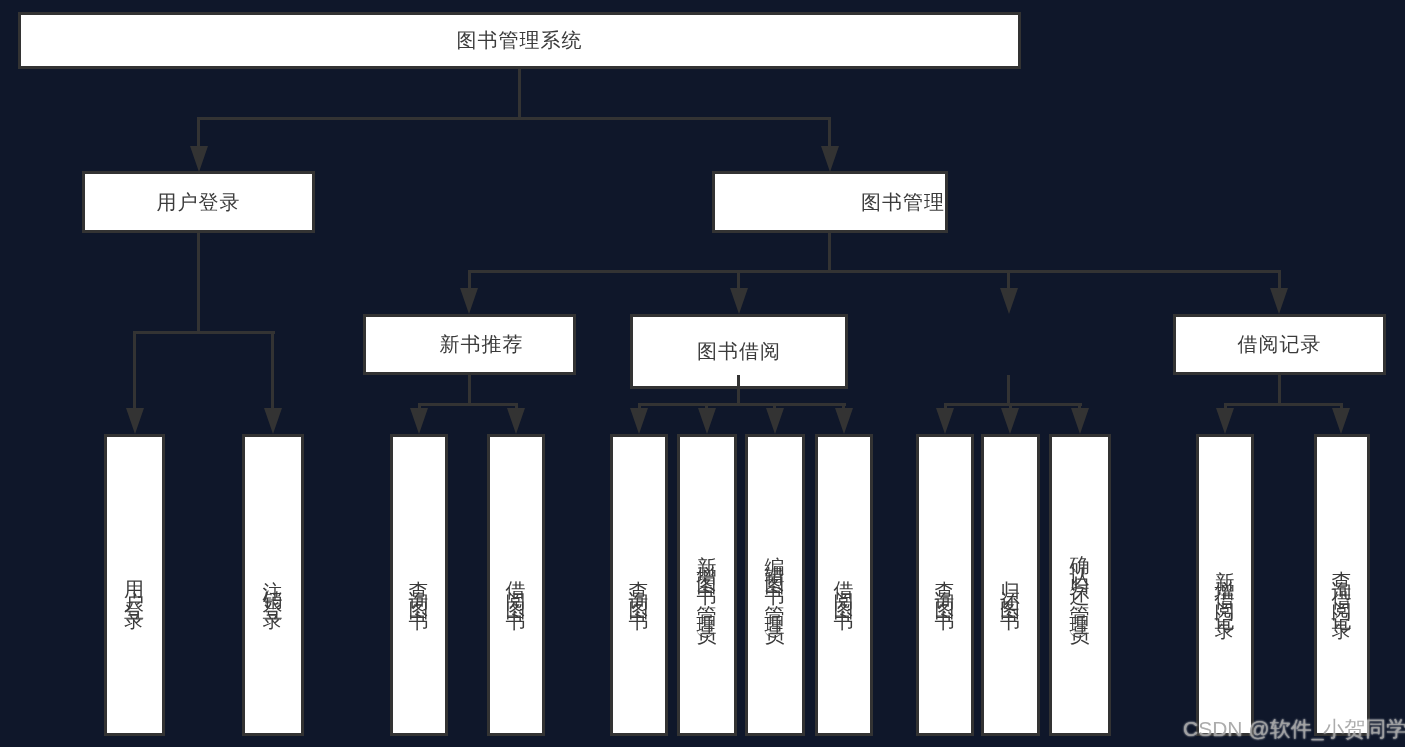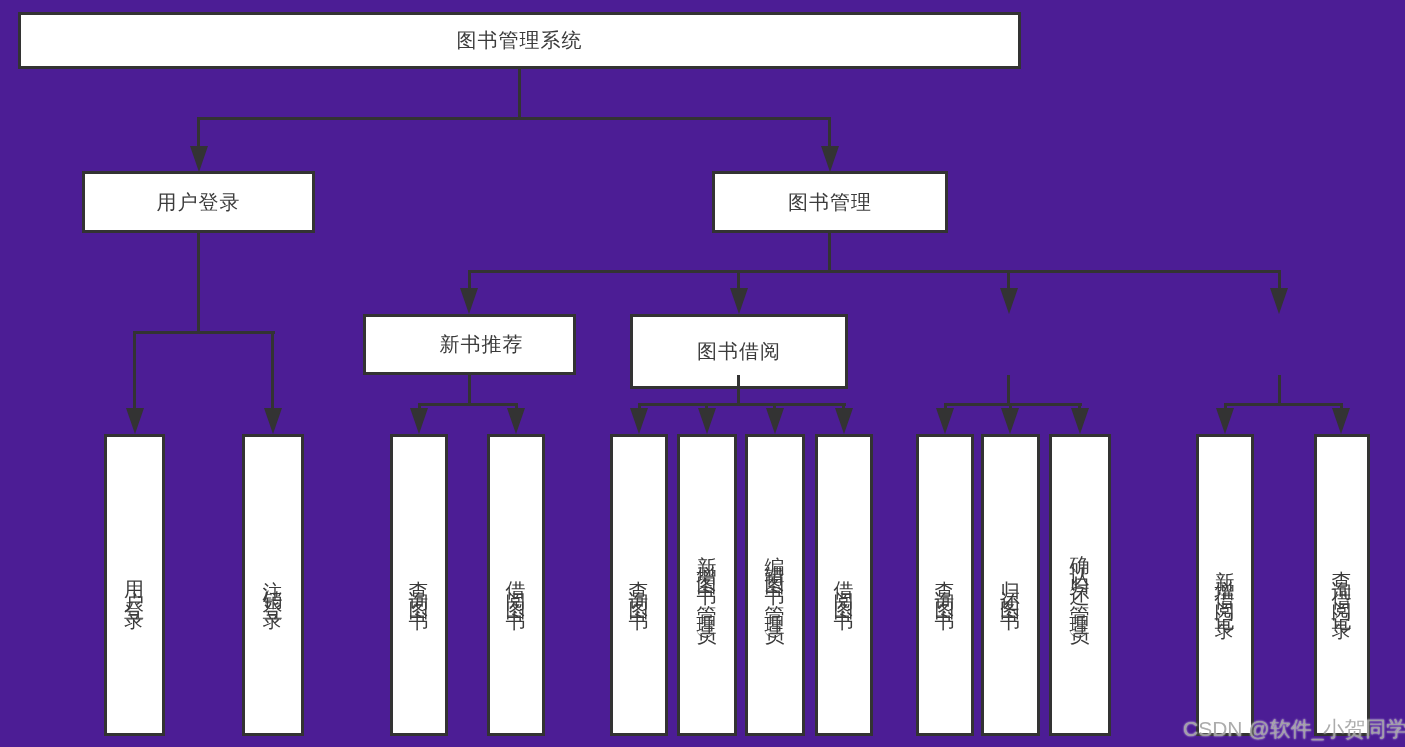--- a/index.html
+++ b/index.html
@@ -1,20 +1,20 @@
 <!DOCTYPE html>
 <html><head>
 <meta charset="utf-8">
 <style>
   html, body { margin: 0; padding: 0; background: #ffffff; }
   .canvas {
     position: relative;
     width: 1405px;
     height: 747px;
-    background: #4c1d95;
+    background: #0f172a;
     font-family: "Liberation Sans", "DejaVu Sans", sans-serif;
     overflow: hidden;
   }
   .box {
     position: absolute;
     box-sizing: border-box;
     border: 3px solid #333333;
     background: #ffffff;
     display: flex;
     align-items: center;
@@ -63,21 +63,21 @@
   <div class="vline" style="left:518px; top:69px; height:51px;"></div>
   <div class="hline" style="left:197px; top:117px; width:634px;"></div>
   <div class="vline" style="left:197px; top:117px; height:32px;"></div>
   <div class="arrow" style="left:190px; top:146px;"></div>
   <div class="vline" style="left:828px; top:117px; height:32px;"></div>
   <div class="arrow" style="left:821px; top:146px;"></div>
 
   <div class="box" style="left:82px; top:171px; width:233px; height:62px;">
     <span>用户登录</span>
   </div>
-  <div class="box" style="left:712px; top:171px; width:236px; height:62px;">
+  <div class="box" style="left:712px; top:171px; width:236px; height:62px;justify-content:flex-end;">
     <span>图书管理</span>
   </div>
 
   <div class="vline" style="left:197px; top:233px; height:101px;"></div>
   <div class="hline" style="left:133px; top:331px; width:142px;"></div>
   <div class="vline" style="left:133px; top:331px; height:78px;"></div>
   <div class="arrow" style="left:126px; top:408px;"></div>
   <div class="vline" style="left:271px; top:331px; height:78px;"></div>
   <div class="arrow" style="left:264px; top:408px;"></div>
 
@@ -90,20 +90,23 @@
   <div class="vline" style="left:1007px; top:270px; height:22px;"></div>
   <div class="arrow" style="left:1000px; top:288px;"></div>
   <div class="vline" style="left:1278px; top:270px; height:22px;"></div>
   <div class="arrow" style="left:1270px; top:288px;"></div>
 
   <div class="box" style="left:363px; top:314px; width:213px; height:61px;padding-left:24px;">
     <span>新书推荐</span>
   </div>
   <div class="box" style="left:630px; top:314px; width:218px; height:75px;">
     <span>图书借阅</span>
+  </div>
+  <div class="box" style="left:1173px; top:314px; width:213px; height:61px;">
+    <span>借阅记录</span>
   </div>
 
   <div class="vline" style="left:468px; top:375px; height:31px;"></div>
   <div class="hline" style="left:418px; top:403px; width:100px;"></div>
   <div class="vline" style="left:418px; top:403px; height:10px;"></div>
   <div class="arrow" style="left:410px; top:408px;"></div>
   <div class="vline" style="left:515px; top:403px; height:10px;"></div>
   <div class="arrow" style="left:507px; top:408px;"></div>
 
   <div class="vline" style="left:737px; top:375px; height:31px;"></div>

